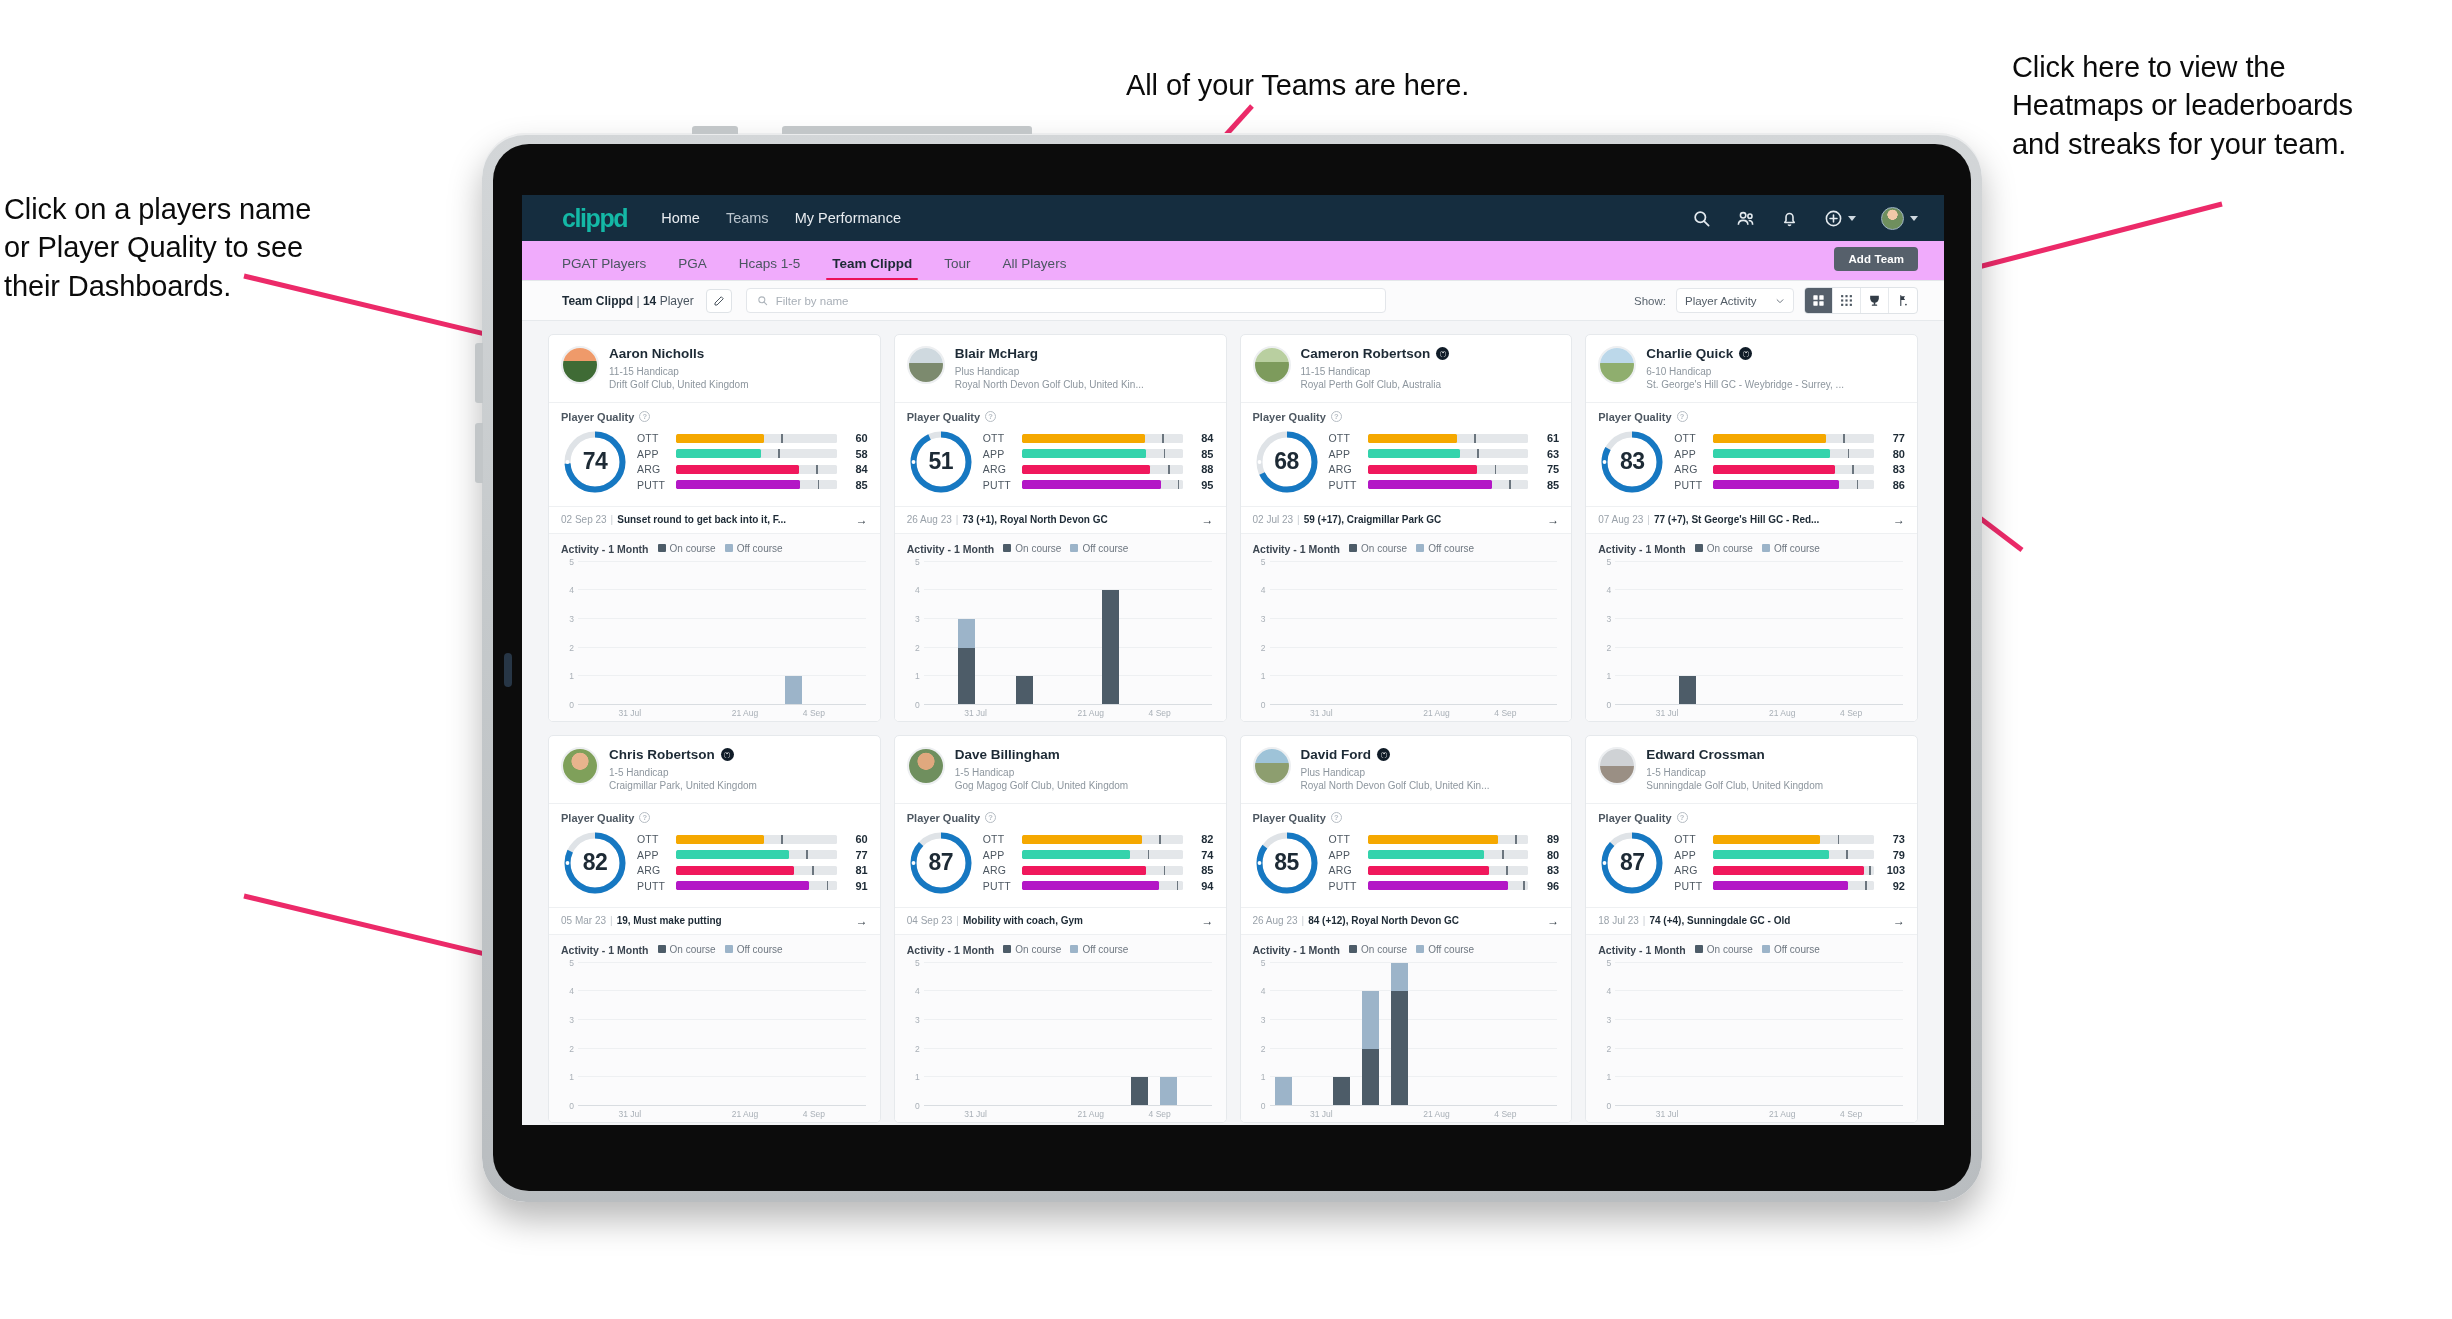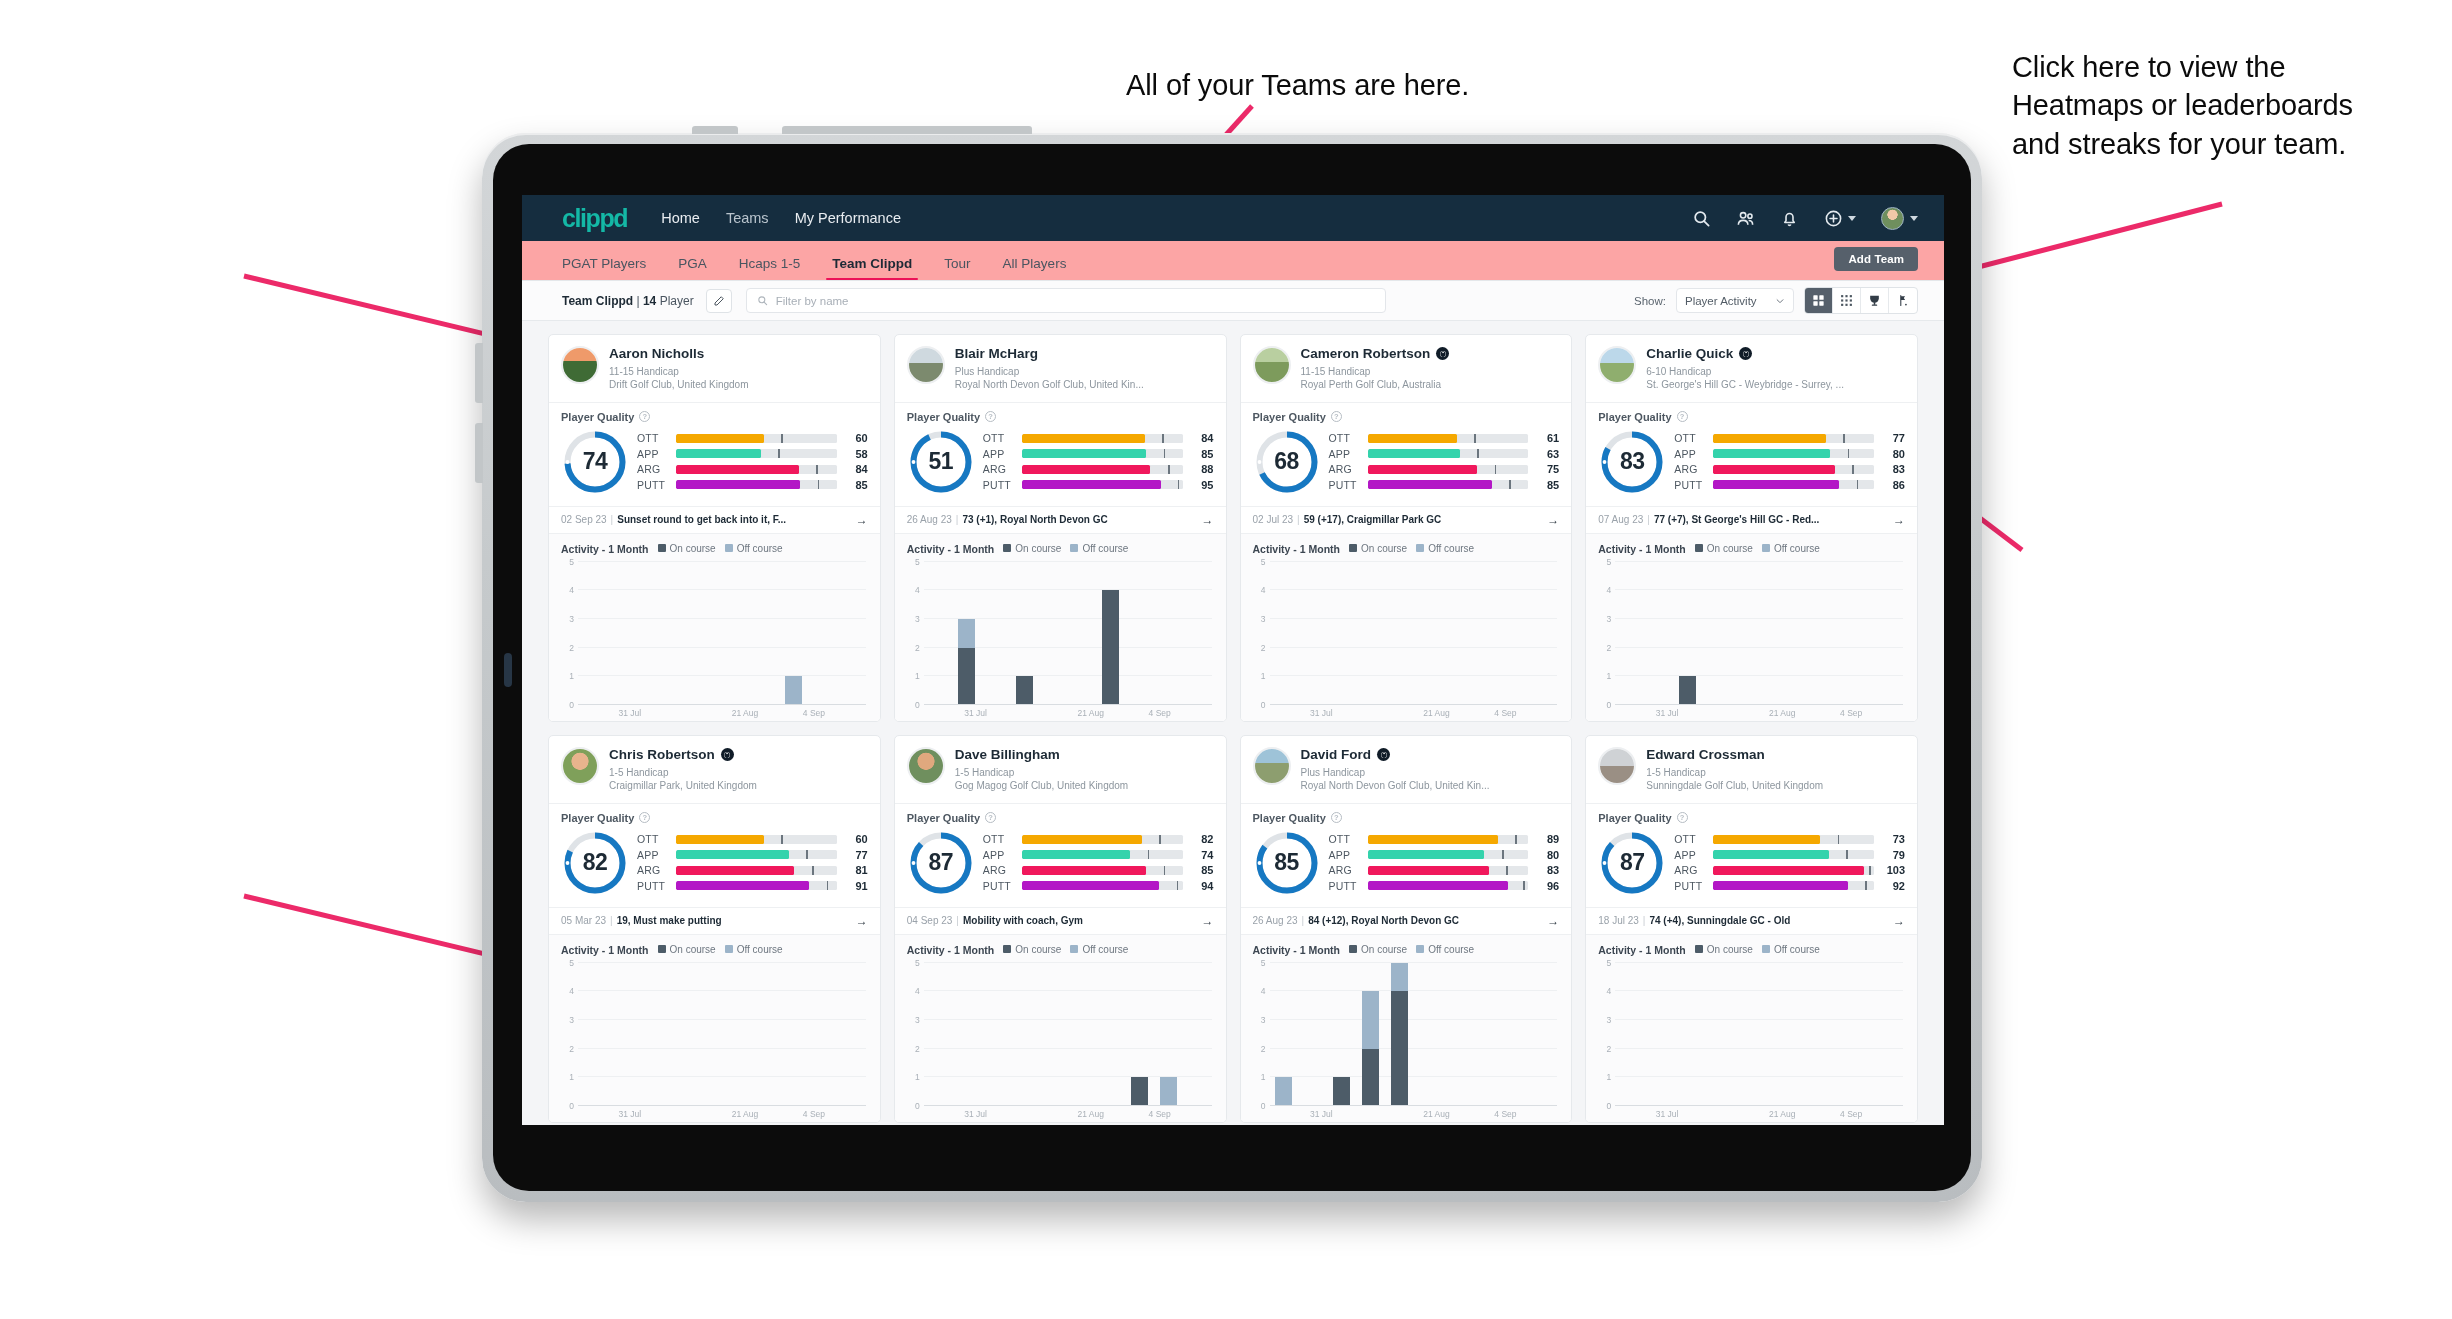--- a/index.html
+++ b/index.html
@@ -68,21 +68,21 @@
            border-top:5px solid #cfd8e0; }
   .avatar-t {
     width:23px;height:23px;border-radius:50%;
     background: radial-gradient(circle at 50% 32%, #f0c9a8 0 28%, #6f8f5e 30% 100%);
     border:1.5px solid #9fb4c6;
   }
   .avgrp { display:flex; align-items:center; gap:6px; }
 
   
   .tabbar {
-    height:40px; background:#fca5a5; display:flex; align-items:flex-end;
+    height:40px; background:#f0abfc; display:flex; align-items:flex-end;
     padding:4px 26px 0 40px; border-bottom:1px solid #e4e7ea; position:relative;
   }
   .tabs { display:flex; align-items:flex-end; gap:0; height:100%; }
   .tab {
     font-size:13.5px; color:#4a5560; padding:0 16px 9px 16px; position:relative;
     display:flex; align-items:flex-end; height:100%;
   }
   .tab:first-child { padding-left:0; }
   .tab.active { color:#1d2a35; font-weight:600; }
   .tab.active::after {
@@ -211,20 +211,25 @@
   <div class="anno" style="left:2012px; top:48px; width:440px;">
     <span style="white-space:pre-line">Click here to view the
 Heatmaps or leaderboards
 and streaks for your team.</span>
   </div>
   <svg class="anno-arrow" style="left:1788px; top:190px;" width="440" height="130">
     <path d="M434,14 L16,122" stroke="#ec2a69" stroke-width="5" fill="none"></path>
     <path d="M16,122 L48,121 M16,122 L40,101" stroke="#ec2a69" stroke-width="5" fill="none" stroke-linecap="round"></path>
   </svg>
 
+  <div class="anno" style="left:4px; top:190px; width:400px;">
+    <span style="white-space:pre-line">Click on a players name
+or Player Quality to see
+their Dashboards.</span>
+  </div>
   <svg class="anno-arrow" style="left:238px; top:266px;" width="450" height="130">
     <path d="M6,10 L438,114" stroke="#ec2a69" stroke-width="5" fill="none"></path>
     <path d="M438,114 L405,114 M438,114 L414,95" stroke="#ec2a69" stroke-width="5" fill="none" stroke-linecap="round"></path>
   </svg>
 
   <svg class="anno-arrow" style="left:1700px; top:300px;" width="330" height="270">
     <path d="M322,250 L14,16" stroke="#ec2a69" stroke-width="5" fill="none"></path>
     <path d="M14,16 L44,24 M14,16 L22,47" stroke="#ec2a69" stroke-width="5" fill="none" stroke-linecap="round"></path>
   </svg>
 

